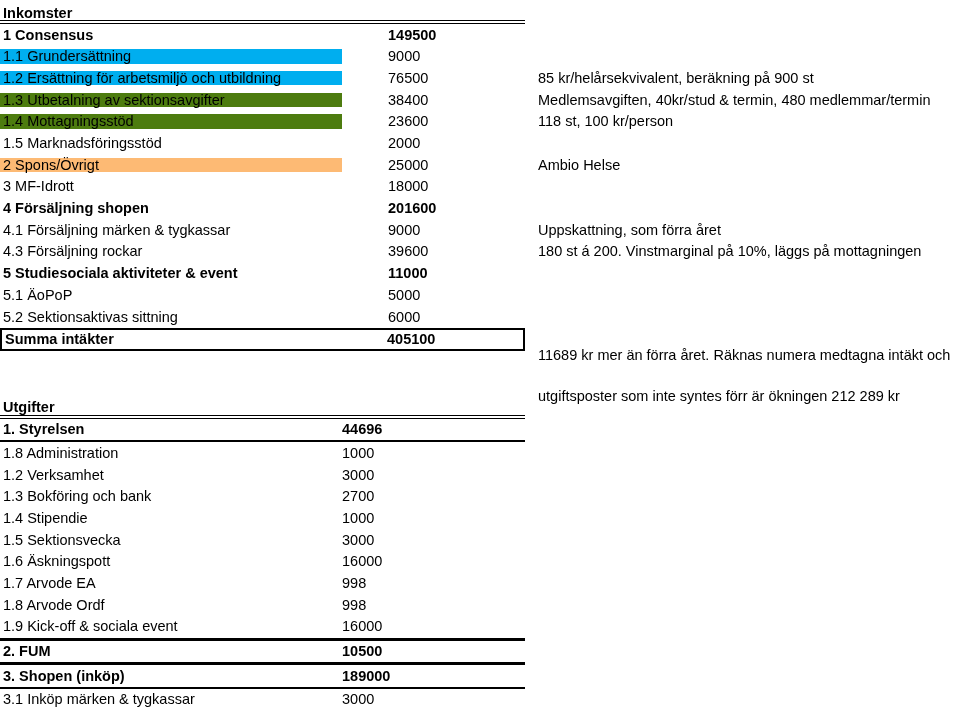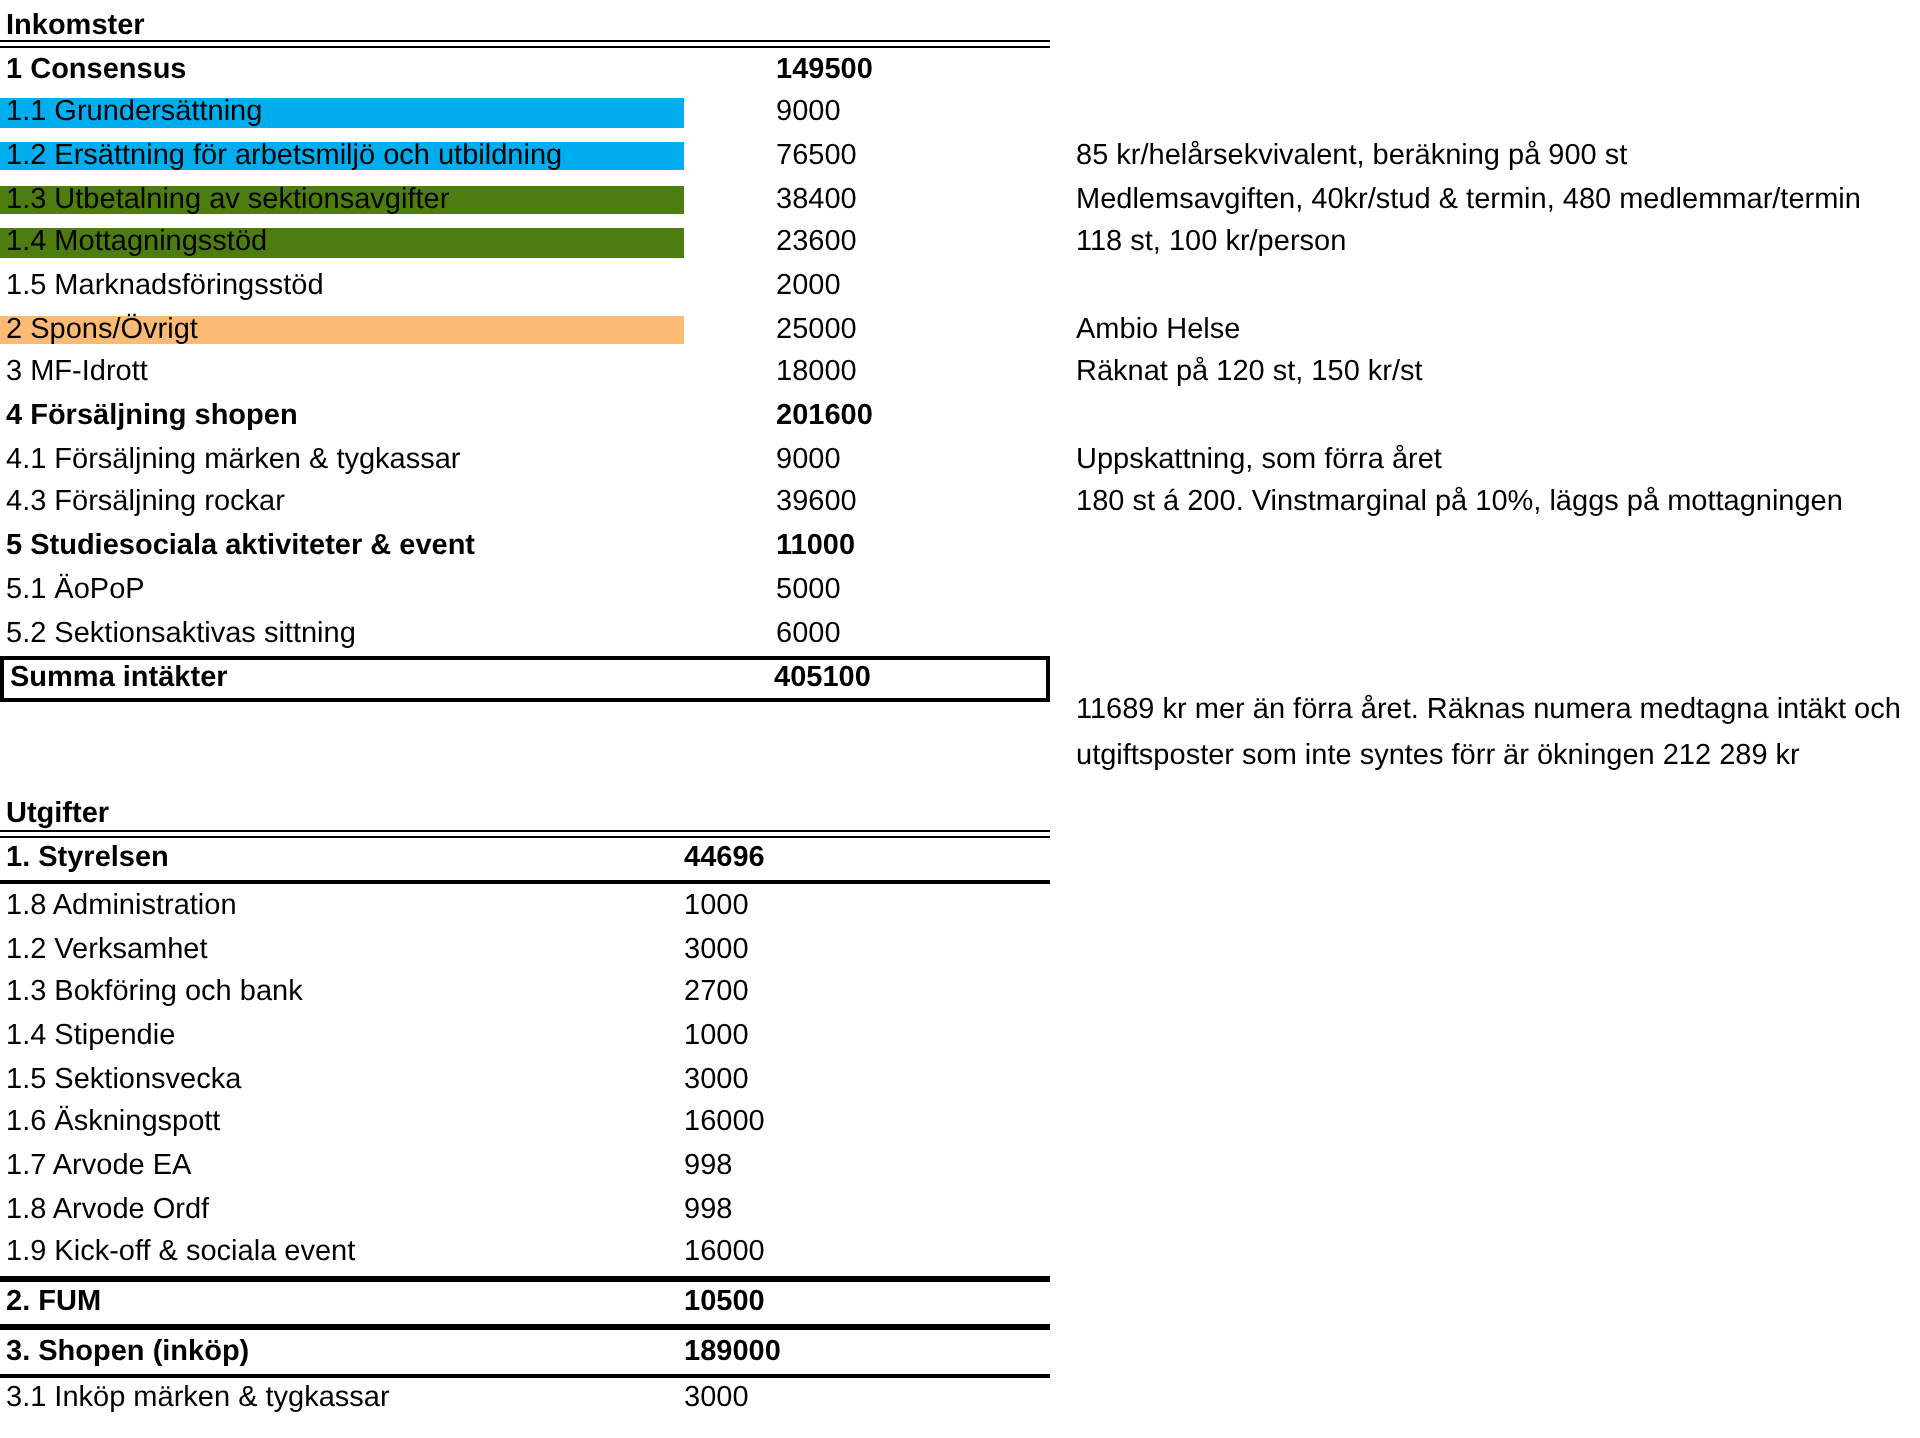--- a/index.html
+++ b/index.html
@@ -161,21 +161,20 @@
         <div class="cell-value">2000</div>
       </div>
       <div class="row row-with-note hl-purp">
         <div class="cell-label">2 Spons/Övrigt</div>
         <div class="cell-value">25000</div>
         <div class="note-abs">Ambio Helse</div>
       </div>
       <div class="row row-with-note ">
         <div class="cell-label">3 MF-Idrott</div>
         <div class="cell-value">18000</div>
-        <div class="note-abs">Räknat på 120 st, 150 kr/st</div>
       </div>
       <div class="row row-with-note ">
         <div class="cell-label bold">4 Försäljning shopen</div>
         <div class="cell-value bold">201600</div>
       </div>
       <div class="row row-with-note ">
         <div class="cell-label">4.1 Försäljning märken &amp; tygkassar</div>
         <div class="cell-value">9000</div>
         <div class="note-abs">Uppskattning, som förra året</div>
       </div>
@@ -197,21 +196,21 @@
         <div class="cell-value">6000</div>
       </div>
     </div>
 
   <div class="row boxed row-with-note">
     <div class="cell-label bold">Summa intäkter</div>
     <div class="cell-value bold">405100</div>
   </div>
 
   <div class="note-block" style="top:348px;">11689 kr mer än förra året. Räknas numera medtagna intäkt och</div>
-  <div class="note-block" style="top:371px;">utgiftsposter som inte syntes förr är ökningen 212 289 kr</div>
+  <div class="note-block" style="top:389px;">utgiftsposter som inte syntes förr är ökningen 212 289 kr</div>
 
   <div class="spacer-26"></div>
   <div class="spacer-18"></div>
   <div class="section-title">Utgifter</div>
 
   <div id="expense-rows">
       <div class="rule-double"></div>
       <div class="row">
         <div class="cell-label bold">1. Styrelsen</div>
         <div class="cell-value bold">44696</div>

